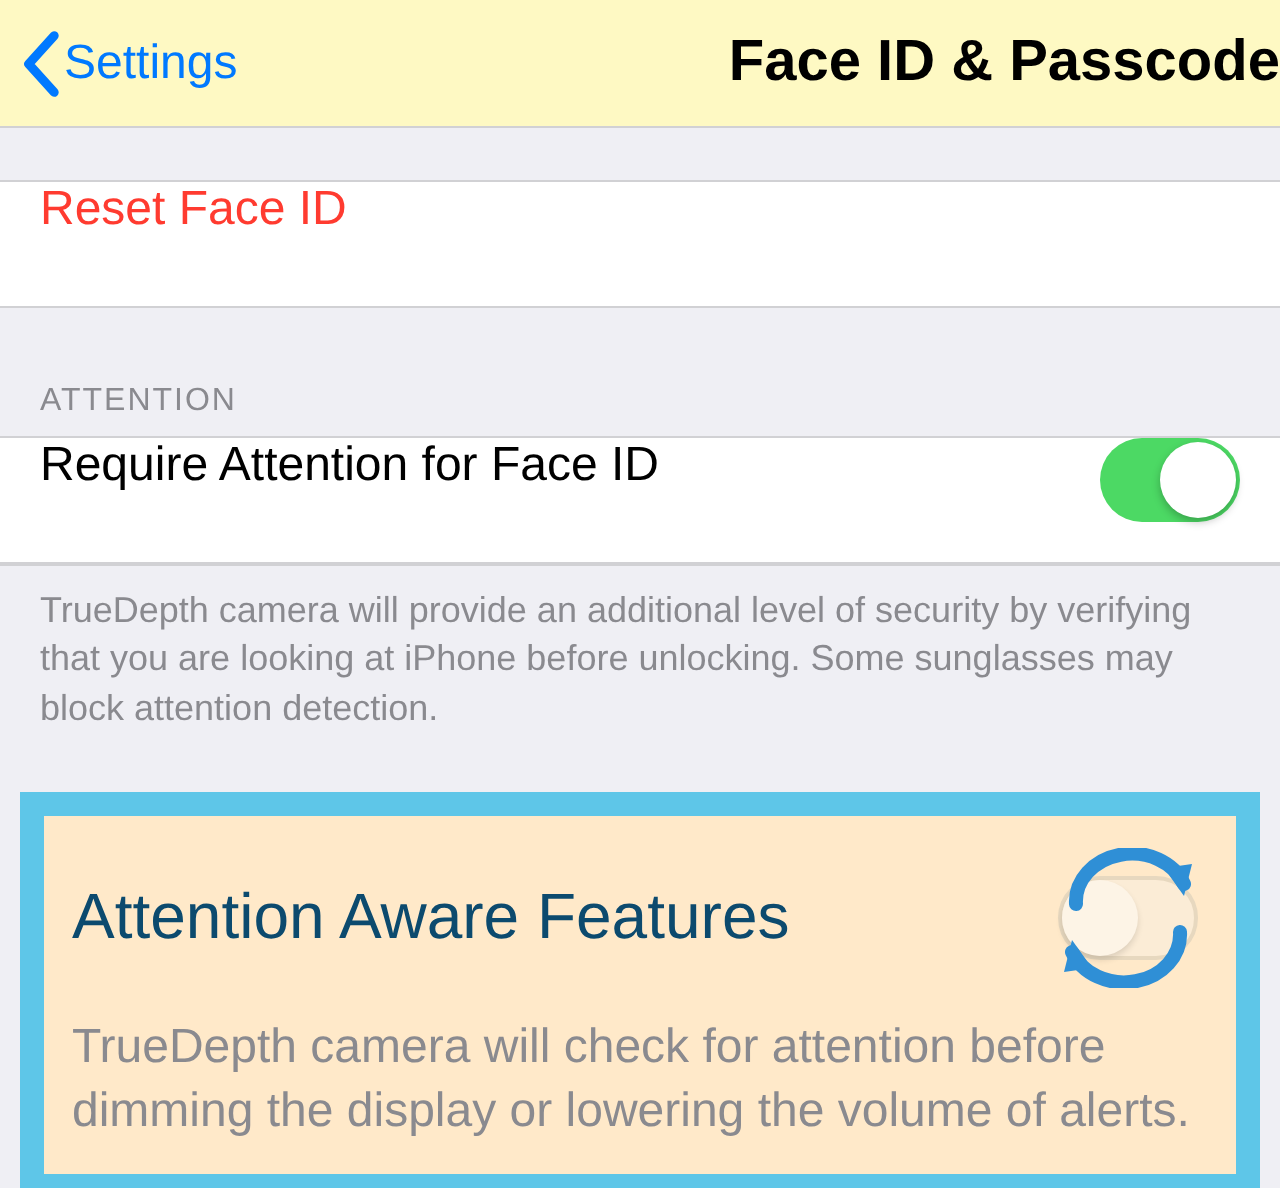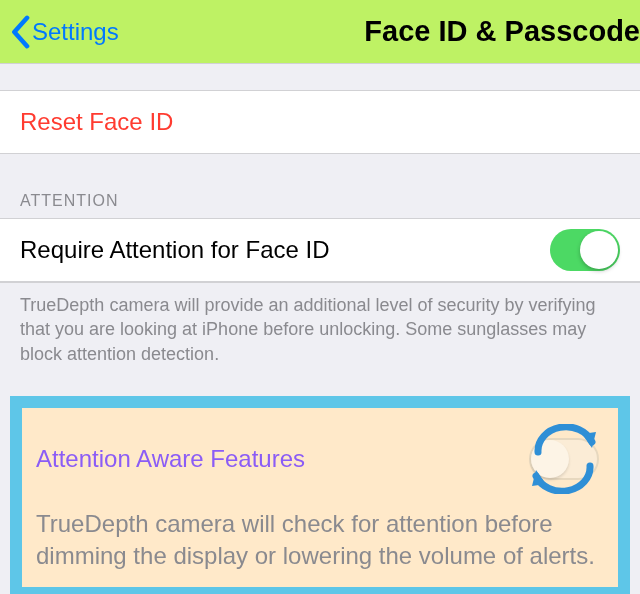--- a/index.html
+++ b/index.html
@@ -9,21 +9,21 @@
     background: #efeff4;
     color: #000;
     -webkit-font-smoothing: antialiased;
   }
 
   
   .navbar {
     display: flex;
     align-items: center;
     height: 64px;
-    background: #bef264;
+    background: #fef9c3;
     border-bottom: 1px solid #d1d1d4;
     position: relative;
     padding: 12px 10px;
   }
   .back {
     display: flex;
     align-items: center;
     color: #0079ff;
     font-size: 24px;
   }
@@ -39,21 +39,20 @@
 
   
   .group {
     margin-top: 26px;
     background: #fff;
     border-top: 1px solid #d1d1d4;
     border-bottom: 1px solid #d1d1d4;
   }
   .row {
     display: flex;
-    align-items: center;
     min-height: 62px;
     padding: 0 20px;
     font-size: 24px;
   }
   .row.destructive { color: #ff3b30; }
 
   
   .section-header {
     padding: 38px 20px 8px 20px;
     font-size: 16px;
@@ -105,22 +104,22 @@
   
   .highlight-frame {
     margin: 14px 10px 0 10px;
     border: 12px solid #5ec6e8;
     background: #ffe9c9;
   }
   .highlight-frame .row2 {
     display: flex;
     align-items: center;
     padding: 16px 14px 8px 14px;
-    font-size: 24px;
-    color: #8b5cf6;
+    font-size: 32px;
+    color: #0c4a6e;
     position: relative;
   }
   .highlight-frame .switch-wrap {
     position: relative;
     width: 80px; height: 70px;
     display: flex;
     align-items: center;
     justify-content: center;
     flex-shrink: 0;
   }

